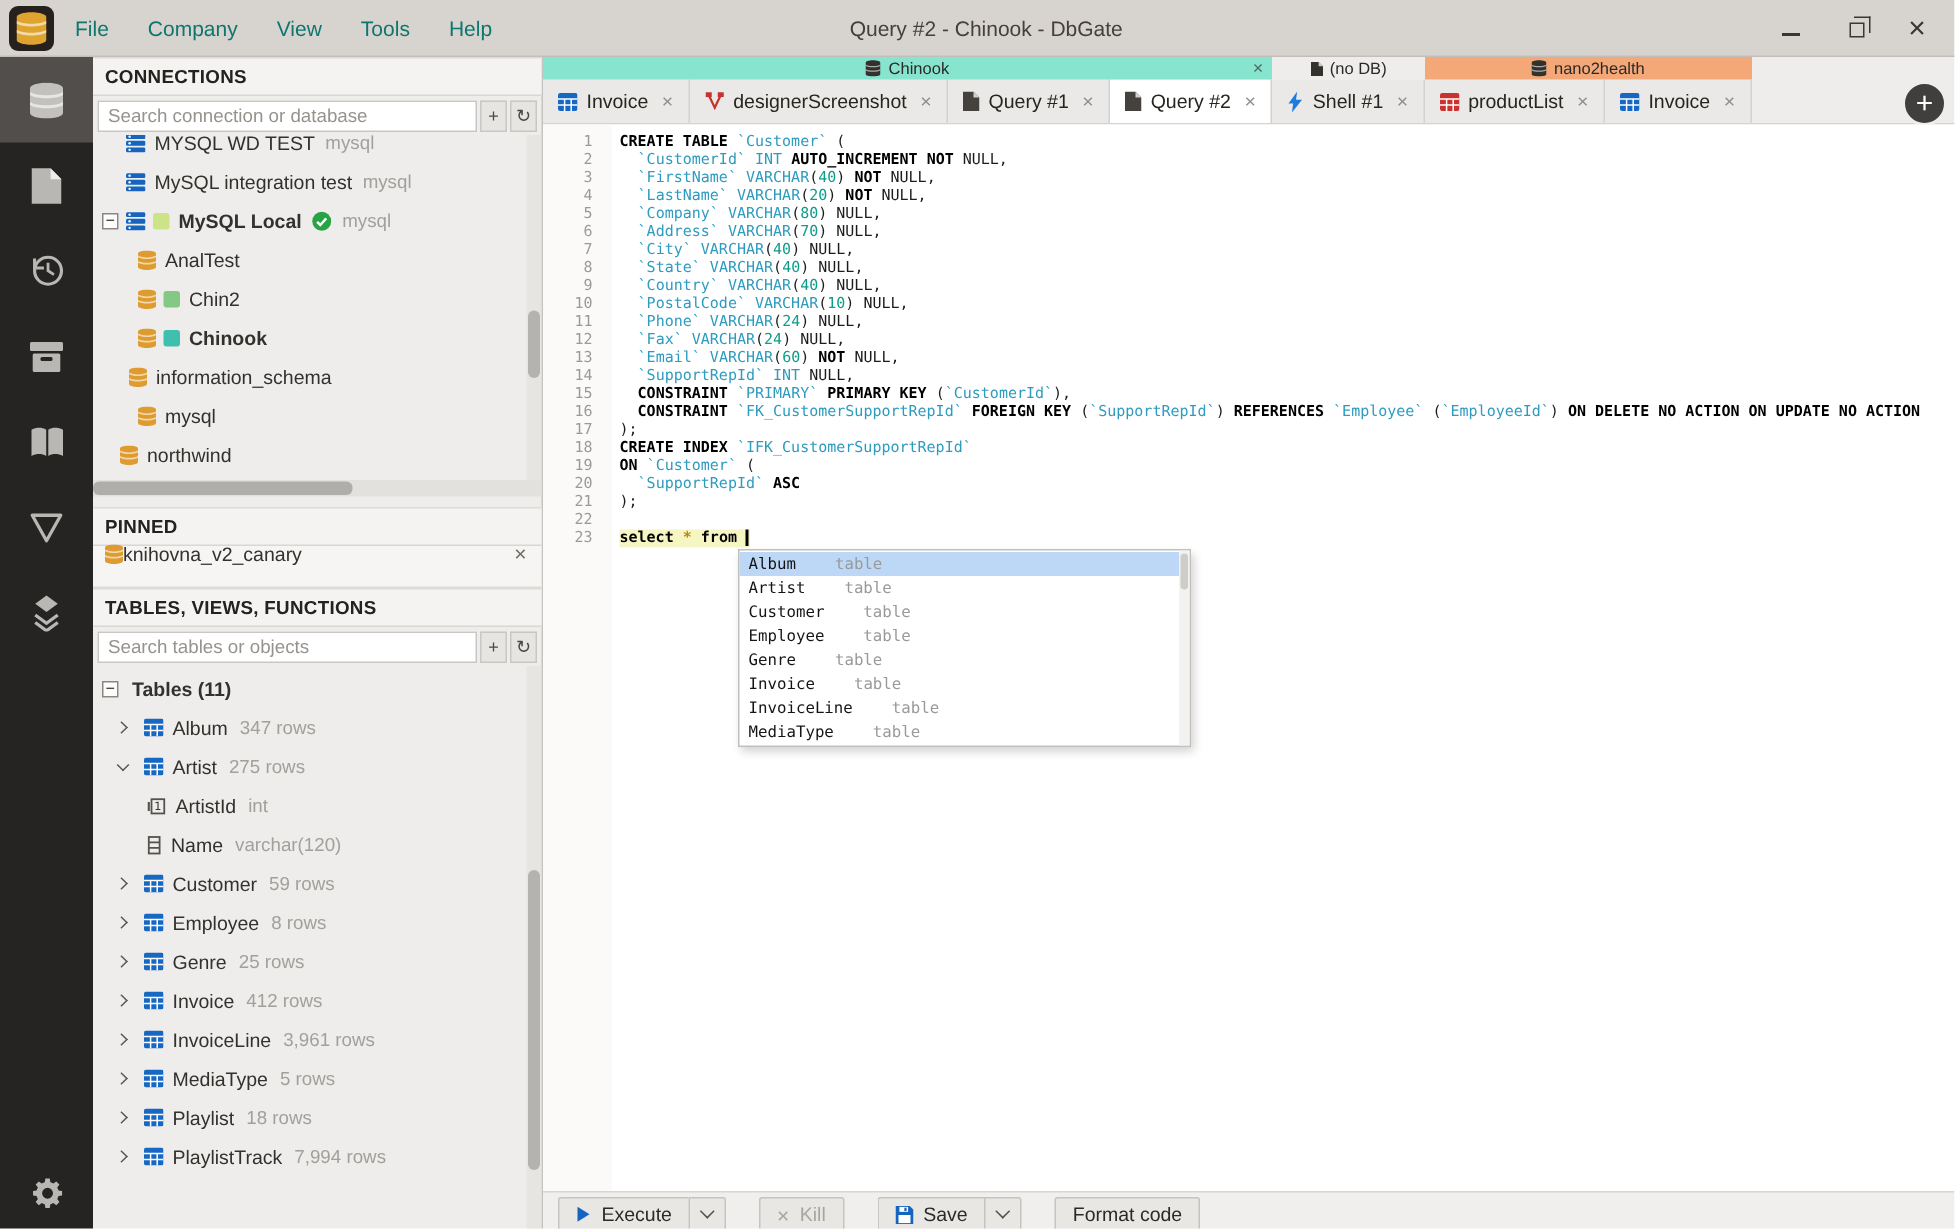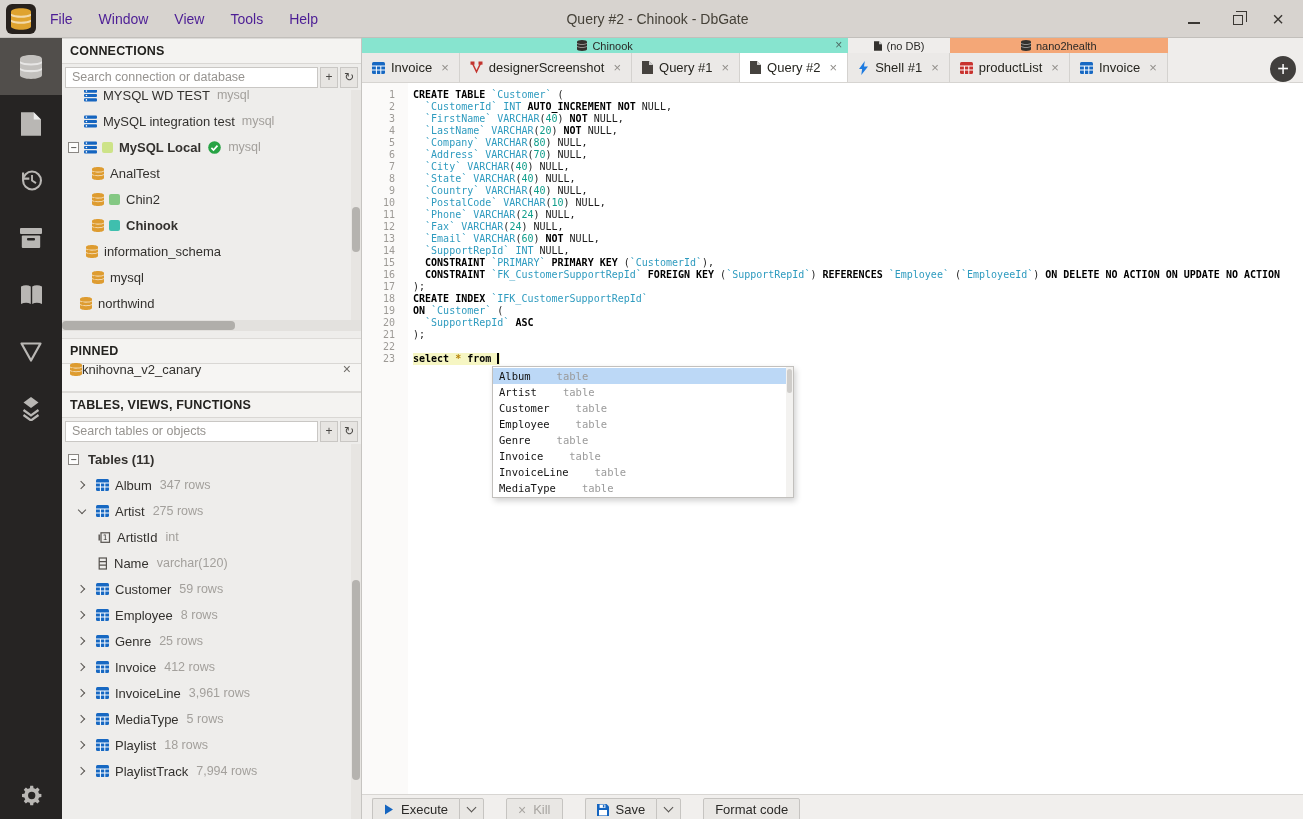--- a/index.html
+++ b/index.html
@@ -5,21 +5,21 @@
   html,body{margin:0;padding:0;width:1303px;height:819px;overflow:hidden;
     font-family:"Liberation Sans","DejaVu Sans",sans-serif;background:#fff;
     -webkit-font-smoothing:antialiased;}
   *{box-sizing:border-box;}
 
   
   .titlebar{height:38px;background:#d7d3cf;display:flex;align-items:center;position:relative;
     border-bottom:1px solid #c2bfbb;}
   .logo-chip{width:30px;height:30px;background:#27211d;border-radius:6px;margin:0 8px 0 6px;
     display:flex;align-items:center;justify-content:center;flex:none;}
-  .menus{display:flex;gap:26px;font-size:14px;color:#4c1d95;margin-left:6px;}
+  .menus{display:flex;gap:26px;font-size:14px;color:#0f766e;margin-left:6px;}
   .menu-item{cursor:default;}
   .win-title{position:absolute;left:12px;right:0;text-align:center;font-size:14px;color:#454138;pointer-events:none;}
   .win-ctrls{margin-left:auto;display:flex;align-items:center;gap:24px;padding-right:16px;z-index:2;}
   .wc{width:18px;height:18px;display:flex;align-items:center;justify-content:center;color:#3a3733;}
   .wc-min{width:12px;height:2px;background:#3a3733;margin-top:8px;}
   .wc-restore{width:10px;height:10px;border:1.6px solid #3a3733;position:relative;background:#d7d3cf;margin-top:3px;margin-left:3px;}
   .wc-restore:before{content:"";position:absolute;left:2px;top:-5px;width:10px;height:10px;border:1.6px solid #3a3733;border-left:none;border-bottom:none;}
   .wc-close{font-size:20px;line-height:16px;}
 
   
@@ -133,21 +133,21 @@
 
 <div class="titlebar">
   <div class="logo-chip" id="logo-chip">
       <svg width="20" height="22" viewBox="0 0 12 13">
         <path fill="#dfa32f" d="M6 0C2.7 0 0 .9 0 2v9c0 1.1 2.7 2 6 2s6-.9 6-2V2C12 .9 9.3 0 6 0z"></path>
         <path fill="#fff" opacity=".6" d="M0 3.4c1.2.8 3.5 1.2 6 1.2s4.8-.4 6-1.2v1.1c-1.2.8-3.5 1.2-6 1.2S1.2 5.3 0 4.5zM0 7c1.2.8 3.5 1.2 6 1.2S10.8 7.8 12 7v1.1c-1.2.8-3.5 1.2-6 1.2S1.2 8.9 0 8.1z"></path>
       </svg>
     </div>
   <div class="menus" id="menubar">
       <span class="menu-item">File</span>
-      <span class="menu-item">Window</span>
+      <span class="menu-item">Company</span>
       <span class="menu-item">View</span>
       <span class="menu-item">Tools</span>
       <span class="menu-item">Help</span>
     </div>
   <div class="win-title">Query #2 - Chinook - DbGate</div>
   <div class="win-ctrls">
     <div class="wc">
         <div class="wc-min"></div>
       </div>
     <div class="wc">

